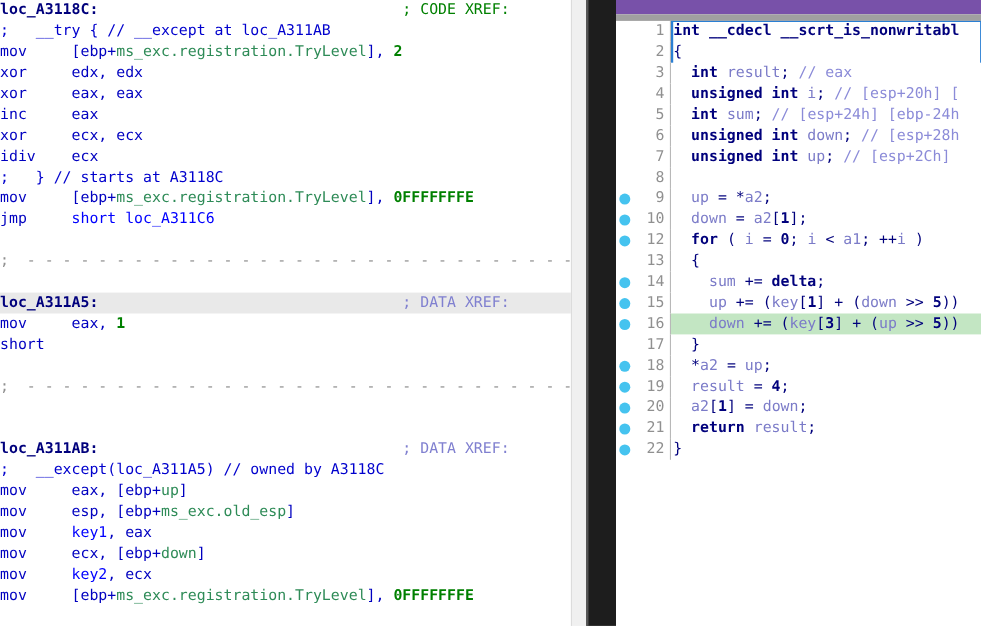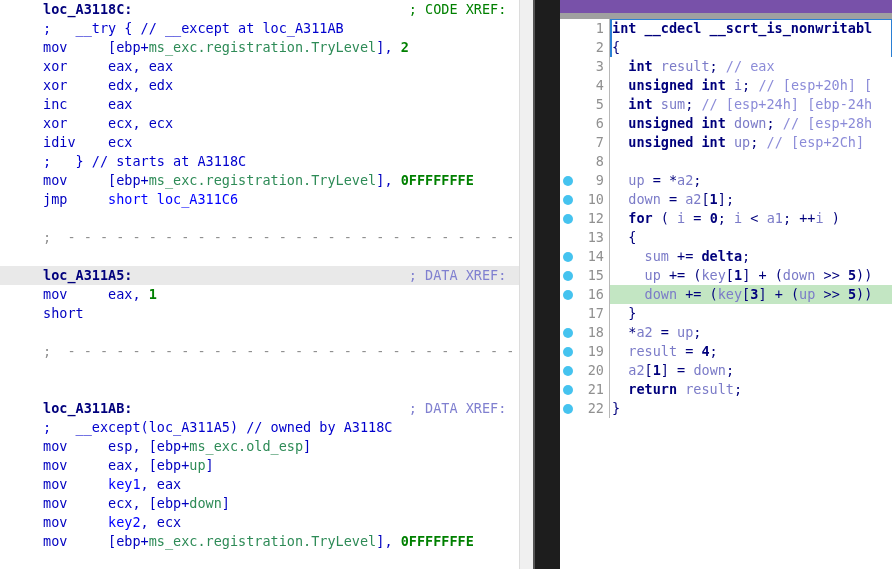--- a/index.html
+++ b/index.html
@@ -8,21 +8,21 @@
 
   #app { position:relative; width:892px; height:569px; }
 
   
   #disasm-pane {
     position:absolute; left:0; top:0; width:519px; height:569px;
     background:#ffffff; overflow:hidden;
   }
   .dline {
     position:relative; height:19px; line-height:19px; white-space:pre;
-    font-size:13.5px; padding-left:43px; color:#0000c0;
+    font-size:13.5px; color:#0000c0;
   }
   .dline.hl { background:#e9e9e9; }
   .dline.hl::after{
     content:""; position:absolute; left:0; top:0; width:519px; height:19px;
     background:#e9e9e9; z-index:-1;
   }
   .mn   { color:#0000c0; }          
   .lbl  { color:#00007c; font-weight:bold; }
   .reg  { color:#0000c0; }
   .grn  { color:#008000; }
@@ -91,42 +91,42 @@
 </head>
 <body>
 
 <div id="app">
 
   <div id="disasm-pane">
 
     <div class="dline"><span class="lbl">loc_A3118C:</span><span style="color:transparent">                                  </span><span class="grn">; CODE XREF:</span></div>
     <div class="dline"><span class="cmt">;   __try { // __except at loc_A311AB</span></div>
     <div class="dline"><span class="mn">mov</span>     <span class="op">[ebp+</span><span class="struc">ms_exc.registration.TryLevel</span><span class="op">], </span><span class="num">2</span></div>
+    <div class="dline"><span class="mn">xor</span>     <span class="reg">edx, edx</span></div>
     <div class="dline"><span class="mn">xor</span>     <span class="reg">eax, eax</span></div>
-    <div class="dline"><span class="mn">xor</span>     <span class="reg">edx, edx</span></div>
     <div class="dline"><span class="mn">inc</span>     <span class="reg">eax</span></div>
     <div class="dline"><span class="mn">xor</span>     <span class="reg">ecx, ecx</span></div>
     <div class="dline"><span class="mn">idiv</span>    <span class="reg">ecx</span></div>
     <div class="dline"><span class="cmt">;   } // starts at A3118C</span></div>
     <div class="dline"><span class="mn">mov</span>     <span class="op">[ebp+</span><span class="struc">ms_exc.registration.TryLevel</span><span class="op">], </span><span class="num">0FFFFFFFE</span></div>
     <div class="dline"><span class="mn">jmp</span>     <span class="blu2">short loc_A311C6</span></div>
     <div class="dline"> </div>
     <div class="dline"><span class="dash">;</span>  <span class="dash">- - - - - - - - - - - - - - - - - - - - - - - - - - - - - - - -</span></div>
     <div class="dline"> </div>
     <div class="dline hl"><span class="lbl">loc_A311A5:</span><span style="color:transparent">                                  </span><span class="xrefd">; DATA XREF:</span></div>
     <div class="dline"><span class="mn">mov</span>     <span class="reg">eax, </span><span class="num">1</span></div>
     <div class="dline"><span class="mn">short</span></div>
     <div class="dline"> </div>
     <div class="dline"><span class="dash">;</span>  <span class="dash">- - - - - - - - - - - - - - - - - - - - - - - - - - - - - - - -</span></div>
     <div class="dline"> </div>
     <div class="dline"> </div>
     <div class="dline"><span class="lbl">loc_A311AB:</span><span style="color:transparent">                                  </span><span class="xrefd">; DATA XREF:</span></div>
     <div class="dline"><span class="cmt">;   __except(loc_A311A5) // owned by A3118C</span></div>
+    <div class="dline"><span class="mn">mov</span>     <span class="reg">eax, </span><span class="op">[ebp+</span><span class="struc">up</span><span class="op">]</span></div>
     <div class="dline"><span class="mn">mov</span>     <span class="reg">esp, </span><span class="op">[ebp+</span><span class="struc">ms_exc.old_esp</span><span class="op">]</span></div>
-    <div class="dline"><span class="mn">mov</span>     <span class="reg">eax, </span><span class="op">[ebp+</span><span class="struc">up</span><span class="op">]</span></div>
     <div class="dline"><span class="mn">mov</span>     <span class="blu2">key1</span><span class="reg">, eax</span></div>
     <div class="dline"><span class="mn">mov</span>     <span class="reg">ecx, </span><span class="op">[ebp+</span><span class="struc">down</span><span class="op">]</span></div>
     <div class="dline"><span class="mn">mov</span>     <span class="blu2">key2</span><span class="reg">, ecx</span></div>
     <div class="dline"><span class="mn">mov</span>     <span class="op">[ebp+</span><span class="struc">ms_exc.registration.TryLevel</span><span class="op">], </span><span class="num">0FFFFFFFE</span></div>
 
   </div>
 
   <div id="disasm-scroll"></div>
 
   <div id="splitter">

